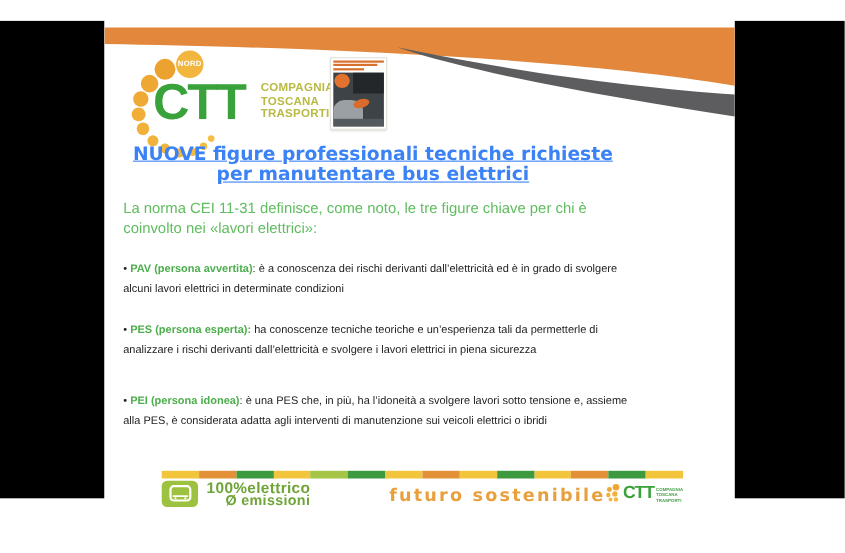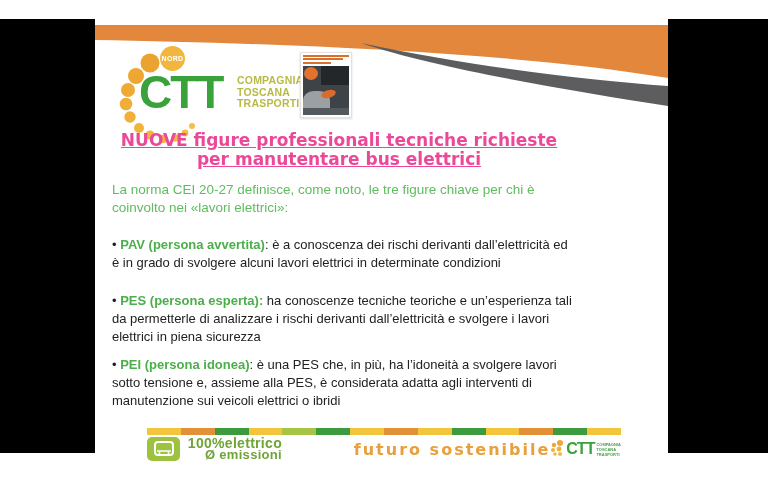--- a/index.html
+++ b/index.html
@@ -35,23 +35,23 @@
   .helmet { position:absolute; left:1px; top:1px; width:14px; height:13px; border-radius:50%; background:#E2732E; }
   .hood   { position:absolute; right:0; top:0; width:60%; height:38%; background:#24272A; }
   .jacket { position:absolute; left:0; bottom:0; width:58%; height:48%; background:#9BA0A5; border-radius:40% 40% 0 0; }
   .glove  { position:absolute; left:18px; top:24px; width:15px; height:8px; background:#D96B2C;
             border-radius:50%; transform:rotate(-15deg); }
   .bench  { position:absolute; left:0; right:0; bottom:0; height:7px; background:#54595E; }
 
   
   .title { position:absolute; left:10px; right:10px; top:112px; text-align:center;
            font-family:"DejaVu Sans", sans-serif; font-weight:bold; font-size:17px; line-height:19px;
-           color:#ec4899; text-decoration:underline; }
+           color:#3b82f6; text-decoration:underline; }
   .intro { position:absolute; left:17px; right:40px; top:162px; font-size:13.5px; line-height:18px; color:#5FBC5F; }
-  .bullet { position:absolute; left:17px; right:10px; font-size:13px; line-height:18px; color:#222; }
+  .bullet { position:absolute; left:17px; right:10px; font-size:10px; line-height:18px; color:#222; }
   .b1 { top:217px; } .b2 { top:273px; } .b3 { top:337px; }
   .lead { color:#4CAE4C; font-weight:bold; }
 
   
   .strip { position:absolute; left:52px; top:409px; width:474px; height:7px; display:flex; }
   .strip div { flex:1; }
   .footer { position:absolute; left:52px; top:416px; width:474px; height:28px;
             display:flex; align-items:center; }
   .bus-badge { width:33px; height:24px; background:#9CC23F; border-radius:5px;
                display:flex; align-items:center; justify-content:center; flex:0 0 auto; }
@@ -109,21 +109,21 @@
         <div class="hood"></div>
         <div class="helmet"></div>
         <div class="jacket"></div>
         <div class="glove"></div>
         <div class="bench"></div>
       </div>
     </div>
 
     <h1 class="title">NUOVE figure professionali tecniche richieste per manutentare bus elettrici</h1>
 
-    <p class="intro">La norma CEI 20-27 definisce, come noto, le tre figure chiave per chi è coinvolto nei «lavori elettrici»:</p>
+    <p class="intro">La norma CEI 11-31 definisce, come noto, le tre figure chiave per chi è coinvolto nei «lavori elettrici»:</p>
 
     <p class="bullet b1"><span>•</span> <span class="lead">PAV (persona avvertita)</span><span>: è a conoscenza dei rischi derivanti dall’elettricità ed è in grado di svolgere alcuni lavori elettrici in determinate condizioni</span></p>
 
     <p class="bullet b2"><span>•</span> <span class="lead">PES (persona esperta):</span><span> ha conoscenze tecniche teoriche e un’esperienza tali da permetterle di analizzare i rischi derivanti dall’elettricità e svolgere i lavori elettrici in piena sicurezza</span></p>
 
     <p class="bullet b3"><span>•</span> <span class="lead">PEI (persona idonea)</span><span>: è una PES che, in più, ha l’idoneità a svolgere lavori sotto tensione e, assieme alla PES, è considerata adatta agli interventi di manutenzione sui veicoli elettrici o ibridi</span></p>
 
     <div class="strip">
         <div style="background: rgb(242, 197, 61);"></div>
         <div style="background: rgb(227, 145, 57);"></div>

